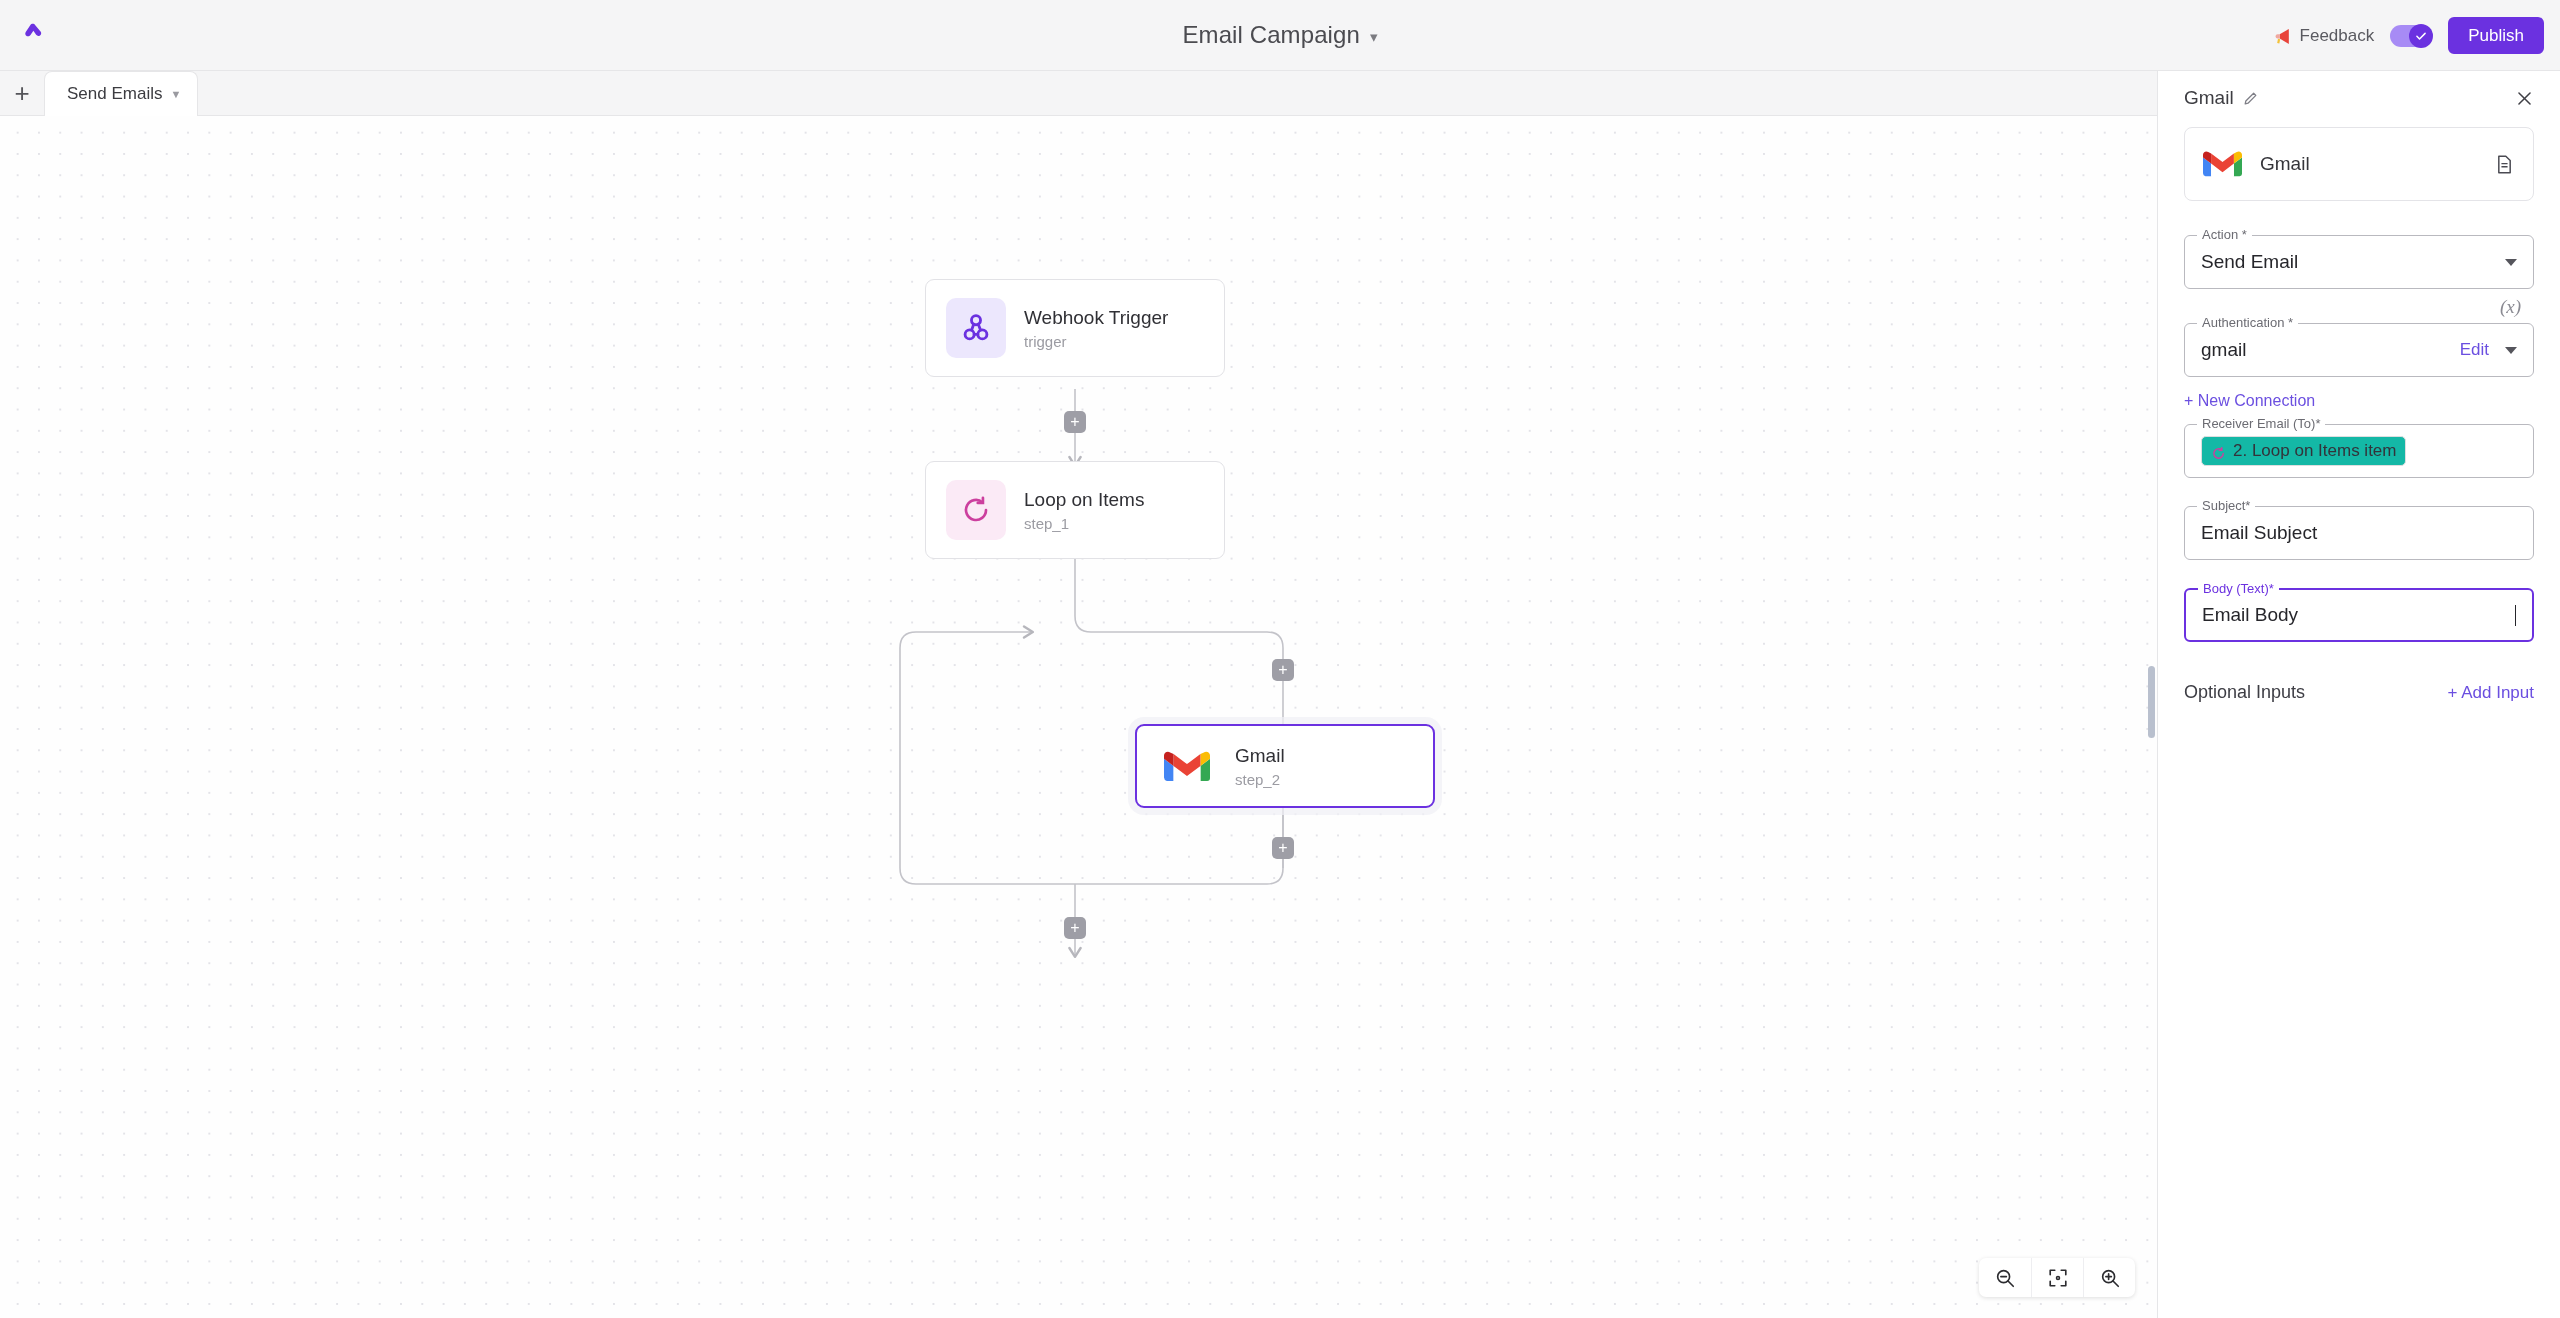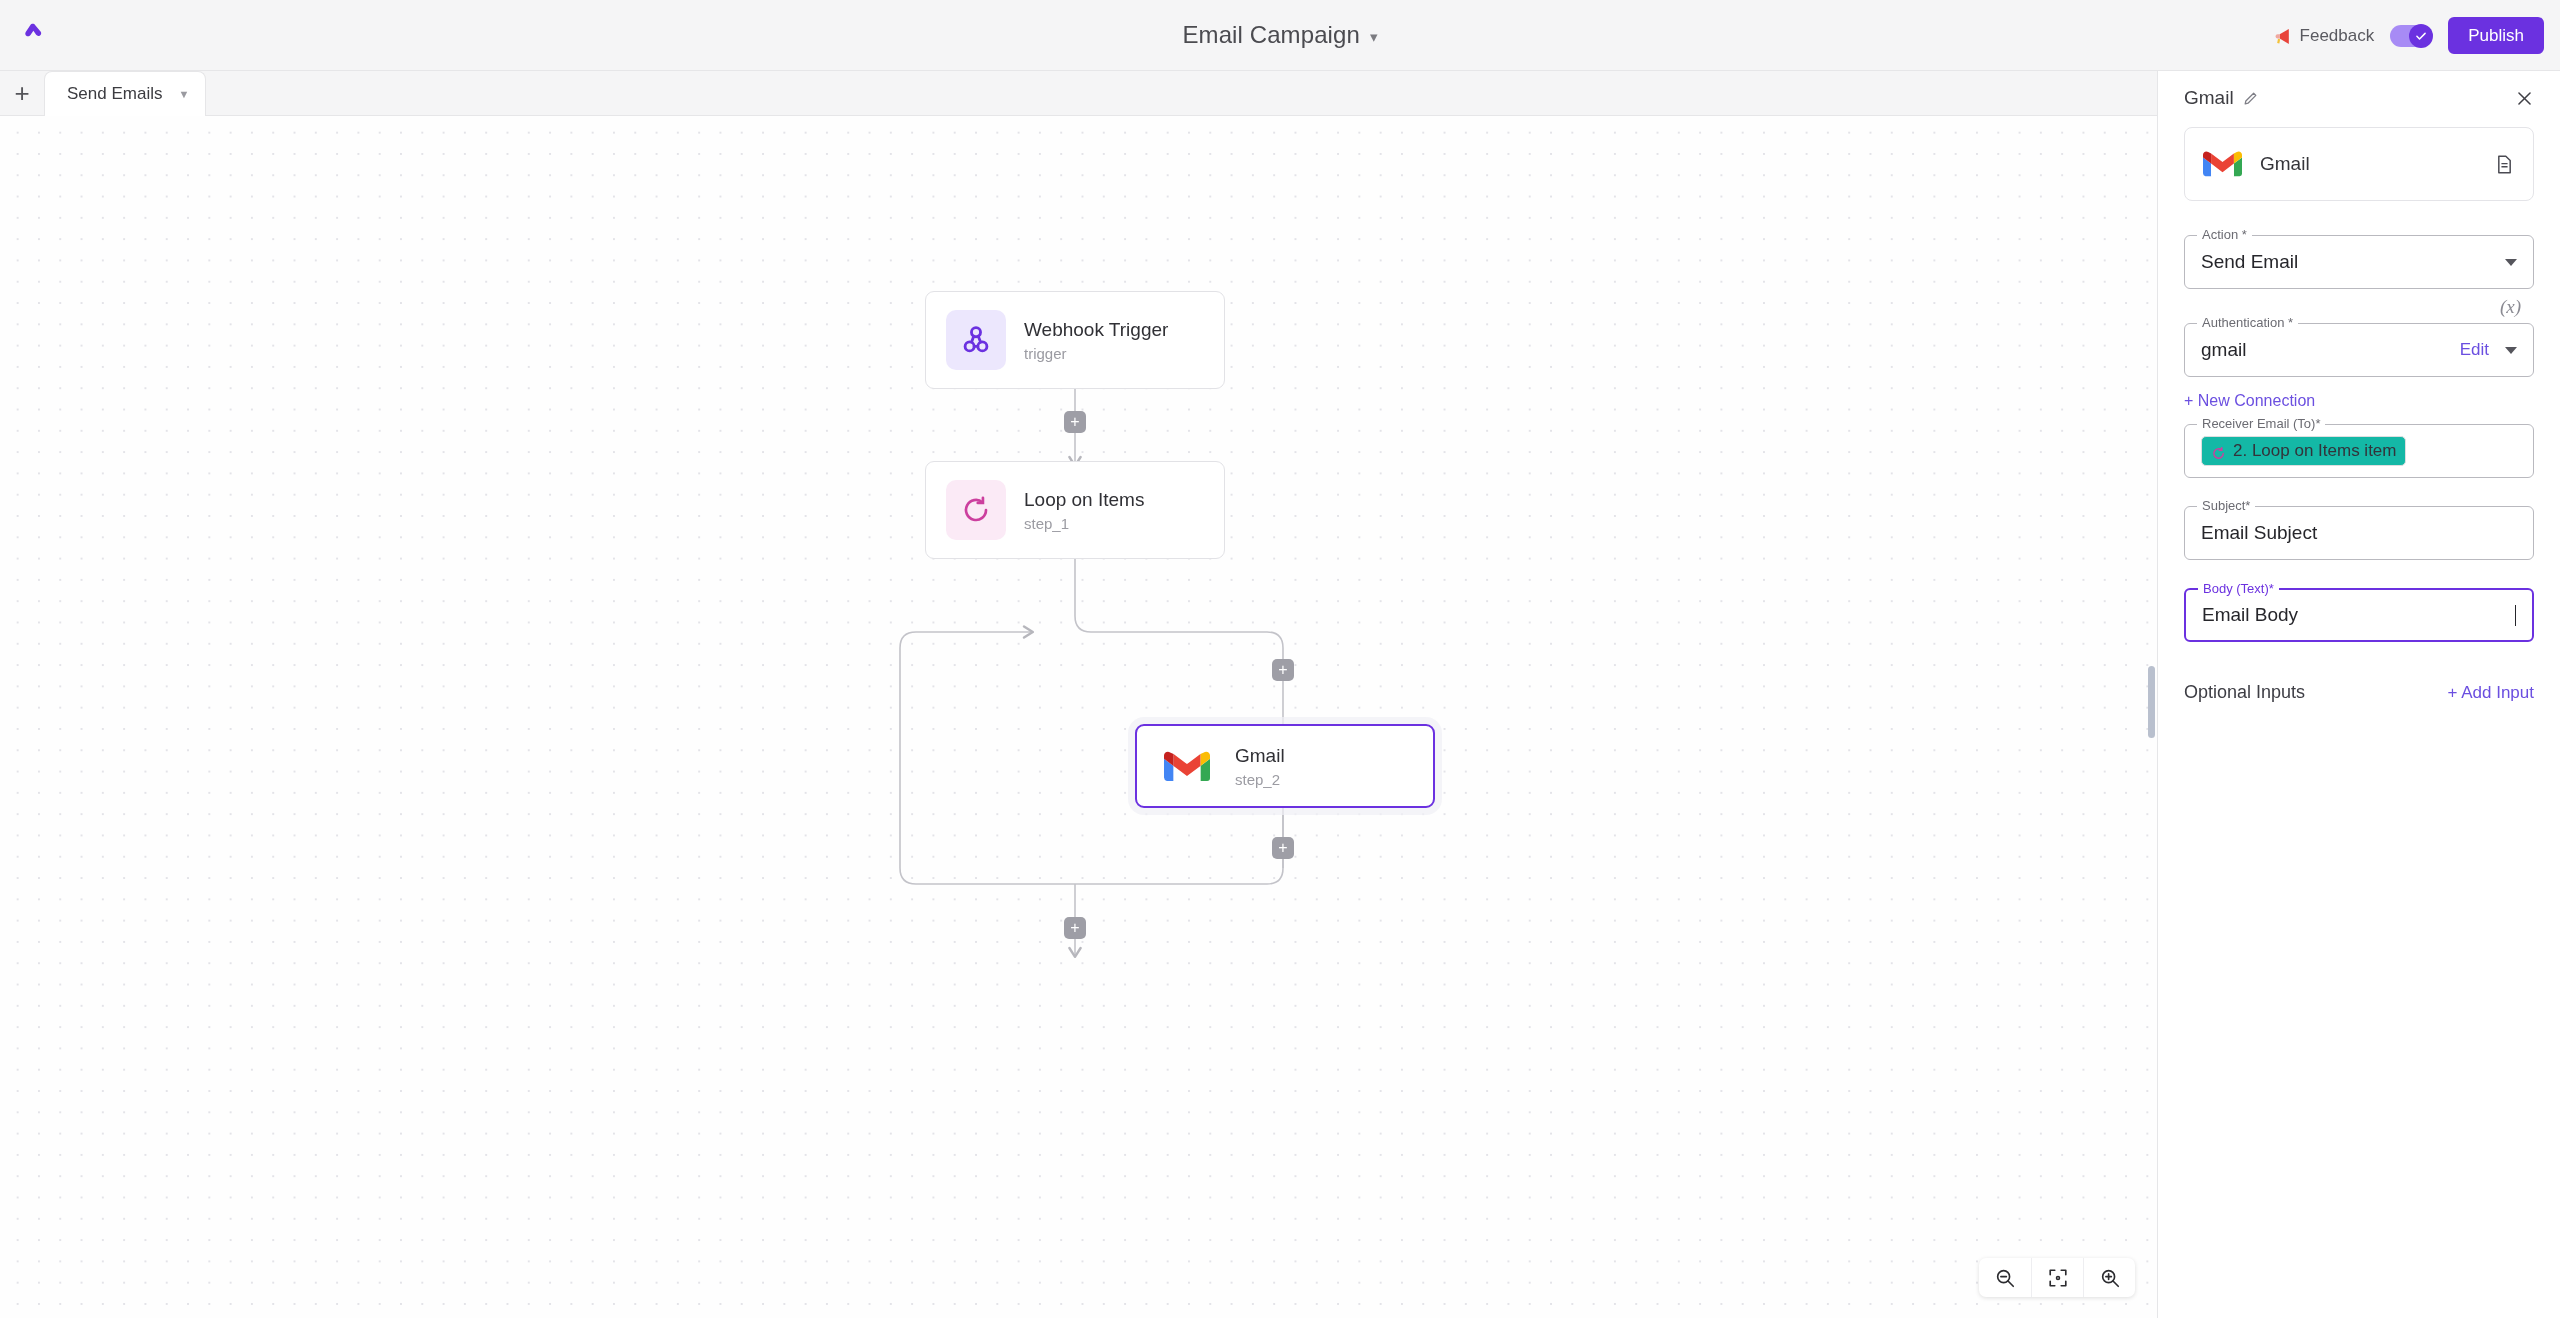--- a/index.html
+++ b/index.html
@@ -55,21 +55,21 @@
     border-bottom: 1px solid #e6e6e8;
   }
   .tab-add {
     width: 44px; height: 45px; display: flex; align-items: center;
     justify-content: center; font-size: 26px; color: #55555a;
     cursor: pointer; font-weight: 300;
   }
   .tab {
     height: 45px; background: #ffffff; border-top-left-radius: 8px;
     border-top-right-radius: 8px; display: flex; align-items: center;
-    gap: 16px; padding: 0 16px 0 22px; font-size: 17px; color: #3c3c41;
+    gap: 8px; padding: 0 16px 0 22px; font-size: 17px; color: #3c3c41;
     cursor: pointer; border: 1px solid #e6e6e8; border-bottom: none;
   }
   .tab-caret { font-size: 11px; color: #9a9aa0; }
   .testflow {
     position: absolute; right: 0; top: 71px; height: 45px;
     display: flex; align-items: center; padding-right: 19px;
     font-size: 17px; color: #6b4fe0; cursor: pointer;
   }
 
   
@@ -260,21 +260,21 @@
 
       <path d="M1075 443 L1075 500 Q1075 516 1091 516 L1267 516 Q1283 516 1283 532 L1283 640"></path>
 
       <path d="M1283 690 L1283 752 Q1283 768 1267 768 L916 768 Q900 768 900 752 L900 532 Q900 516 916 516 L1032 516" marker-end="url(#arw)"></path>
 
       <path d="M1283 690 L1283 752"></path>
       <path d="M1075 768 L1075 840" marker-end="url(#arw)"></path>
     </g>
   </svg>
 
-  <div class="node" style="left:925px; top:175px; width:300px; height:98px;">
+  <div class="node" style="left:925px; top:163px; width:300px; height:98px;">
     <div class="node-icon webhook">
       <svg viewBox="0 0 24 24" width="34" height="34" fill="none" stroke="#6b31e0" stroke-width="2" stroke-linecap="round" stroke-linejoin="round">
         <circle cx="7.5" cy="16.5" r="3.2"></circle>
         <circle cx="16.5" cy="16.5" r="3.2"></circle>
         <circle cx="12" cy="6.5" r="3.2"></circle>
         <path d="M10.4 9.3 8.9 13.4M13.6 9.3l1.6 4.1M10.7 16.5h2.6"></path>
       </svg>
     </div>
     <div class="node-text">
       <span class="node-title">Webhook Trigger</span>

